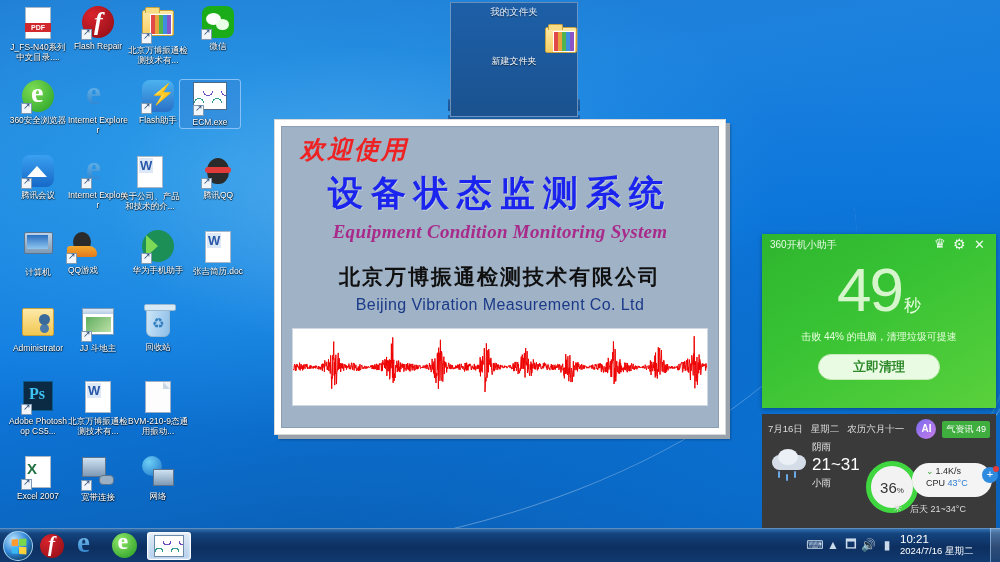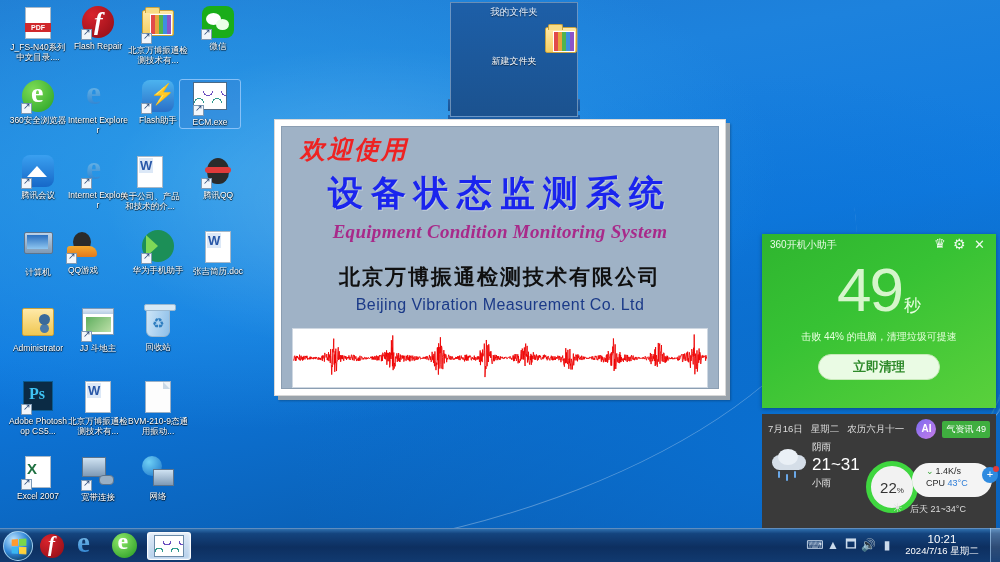--- a/index.html
+++ b/index.html
@@ -119,21 +119,21 @@
   #folder-window .fw-item { width:100%; text-align:center; margin-top:6px; }
   #folder-window .fw-item .lbl { font-size:9px; color:#fff; margin-top:2px;
       text-shadow:0 1px 1px rgba(0,0,0,.7); }
   .bar-a { position:absolute; left:448px; top:99px; width:132px; height:12px;
       background:linear-gradient(#2060a8,#1a5291); border-top:1px solid rgba(255,255,255,.15); }
   .bar-b { position:absolute; left:448px; top:115px; width:132px; height:10px;
       background:linear-gradient(#2163ab,#1a5291); }
 
   
   #splash {
-    position:absolute; left:274px; top:119px; width:452px; height:277px;
+    position:absolute; left:274px; top:119px; width:452px; height:316px;
     background:#fff; border:1px solid #d8d8d8;
     box-shadow:4px 4px 0 0 #9aa3ab, 5px 5px 2px rgba(0,0,0,.25);
     padding:6px;
   }
   #splash .inner { width:100%; height:100%; background:#9fb2c6;
       border:1px solid #8b9eb2; display:flex; flex-direction:column; }
   .welcome { font-family:"Liberation Serif",serif; font-style:italic; font-weight:bold;
       font-size:25px; color:#ee2222; margin:6px 0 0 18px; letter-spacing:2px; }
   .title-cn { text-align:center; font-size:35px; font-weight:bold; color:#1a24ee;
       letter-spacing:8px; margin-top:4px; font-family:"DejaVu Sans",sans-serif;
@@ -229,21 +229,21 @@
       display:flex; align-items:center; justify-content:center; }
   .tb-task .mini { width:30px; height:22px; background:#fff; border:1px solid #6a8aa8; position:relative; overflow:hidden; }
   .tb-task .mini:after{content:"";position:absolute;left:0;top:5px;width:30px;height:11px;
      background:
        radial-gradient(circle at 4px 11px,rgba(0,0,0,0) 3.5px,#2f9a8f 3.5px 4.5px,rgba(0,0,0,0) 4.5px),
        radial-gradient(circle at 12px 0px,rgba(0,0,0,0) 3.5px,#6b4fc0 3.5px 4.5px,rgba(0,0,0,0) 4.5px),
        radial-gradient(circle at 20px 11px,rgba(0,0,0,0) 3.5px,#2f9a8f 3.5px 4.5px,rgba(0,0,0,0) 4.5px),
        radial-gradient(circle at 28px 0px,rgba(0,0,0,0) 3.5px,#6b4fc0 3.5px 4.5px,rgba(0,0,0,0) 4.5px);}
   #tray { position:absolute; right:0; bottom:0; height:34px; display:flex; align-items:center; }
   #tray .t-ico { width:18px; text-align:center; color:#dce9f7; font-size:12px; opacity:.92; }
-  #clock { width:84px; text-align:center; color:#fff; line-height:11px; margin:0 4px; }
+  #clock { width:84px; text-align:left; color:#fff; line-height:11px; margin:0 4px; }
   #clock .c-time { font-size:11.5px; }
   #clock .c-date { font-size:9.5px; }
   .show-desktop { width:10px; height:34px; margin-left:2px;
       background:linear-gradient(rgba(255,255,255,.25),rgba(255,255,255,.05));
       border-left:1px solid rgba(180,220,255,.55); }
 </style>
 </head>
 <body>
 
 <div class="glow"></div>
@@ -473,21 +473,21 @@
       <div class="d" style="left:10px;top:24px;"></div>
       <div class="d" style="left:18px;top:27px;"></div>
       <div class="d" style="left:26px;top:24px;"></div>
     </div>
     <div class="wx-info">
       <div class="l1">阴雨</div>
       <div class="l2">21~31</div>
       <div class="l3">小雨</div>
     </div>
     <div class="cpu-ring">
-      <div class="pv"><span>22</span><i>%</i></div>
+      <div class="pv"><span>36</span><i>%</i></div>
     </div>
     <div class="stat-pill">
       <div class="s1"><span class="arr">⌄</span><span>1.4K/s</span></div>
       <div class="s2"><span>CPU</span> <b>43°C</b></div>
       <div class="plus-dot">+</div>
     </div>
     <div class="wx-sun">☀</div>
     <div class="wx-tom">后天 21~34°C</div>
   </div>
 </div>

